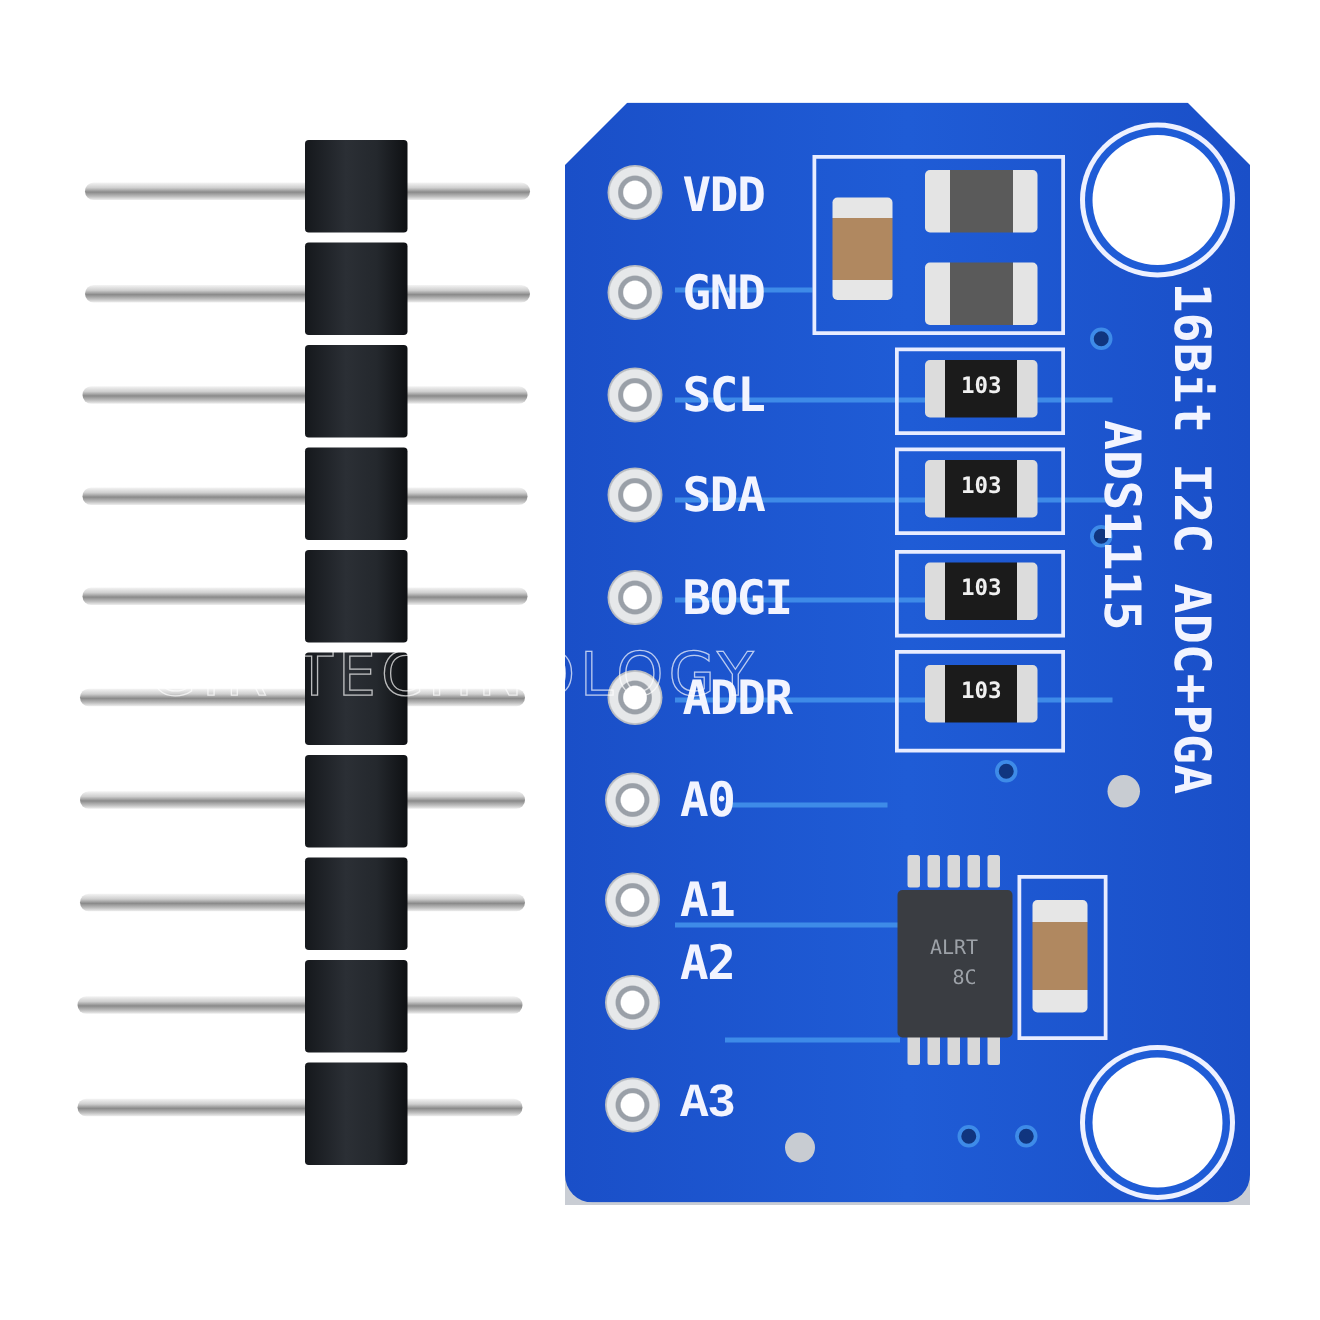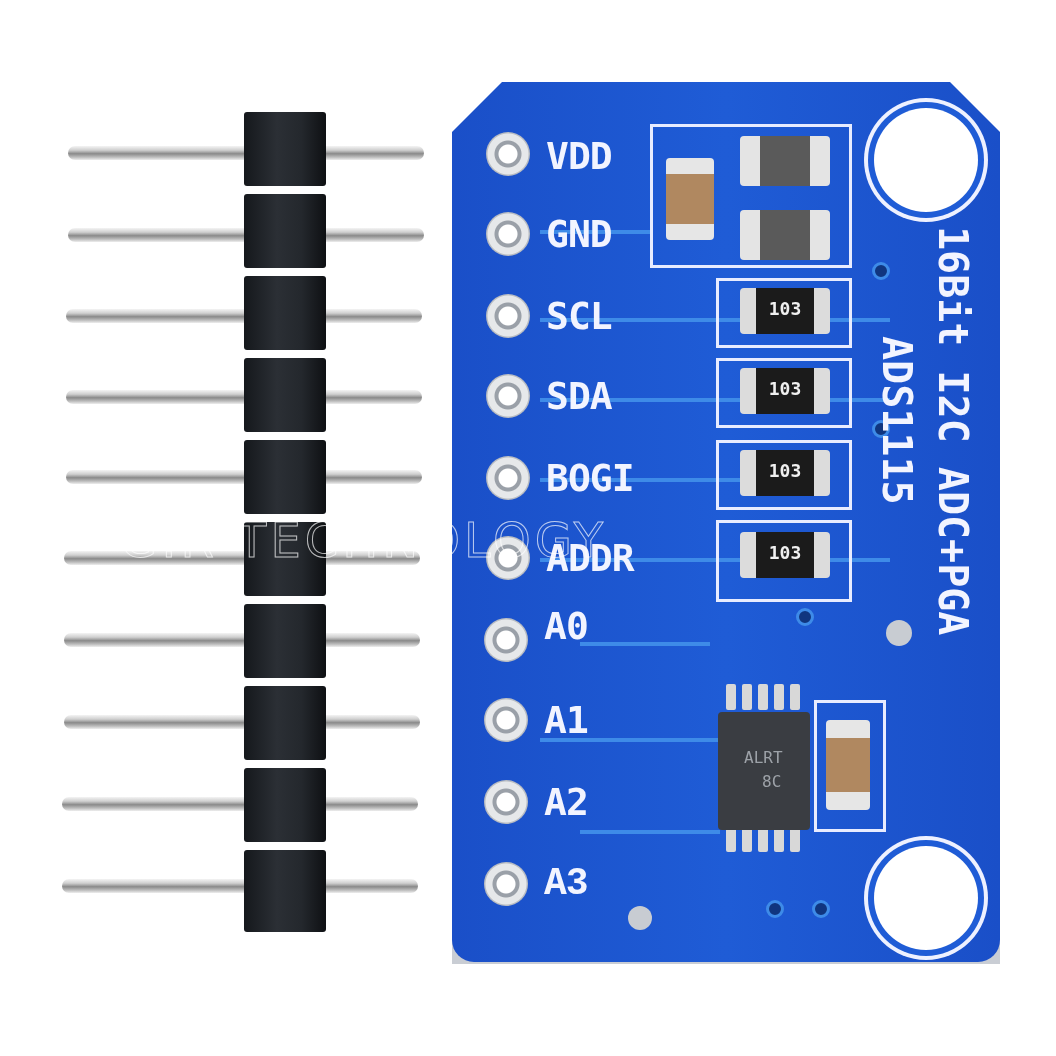--- a/index.html
+++ b/index.html
@@ -88,23 +88,23 @@
 <div class="hole" style="left:484px;top:698px;"></div>
 <div class="hole" style="left:484px;top:780px;"></div>
 <div class="hole" style="left:484px;top:862px;"></div>
 
 <div class="label" style="left:546px;top:134px;">VDD</div>
 <div class="label" style="left:546px;top:212px;">GND</div>
 <div class="label" style="left:546px;top:294px;">SCL</div>
 <div class="label" style="left:546px;top:374px;">SDA</div>
 <div class="label" style="left:546px;top:456px;">BOGI</div>
 <div class="label" style="left:546px;top:536px;">ADDR</div>
-<div class="label" style="left:544px;top:604px;">A0</div>
+<div class="label" style="left:544px;top:618px;">A0</div>
 <div class="label" style="left:544px;top:698px;">A1</div>
-<div class="label" style="left:544px;top:780px;">A2</div>
+<div class="label" style="left:544px;top:748px;">A2</div>
 <div class="label" style="left:544px;top:862px;font-family:Liberation Mono, monospace;">A3</div>
 
 <div class="silk" style="left:650px;top:124px;width:196px;height:138px;"></div>
 <div class="silk" style="left:716px;top:278px;width:130px;height:64px;"></div>
 <div class="silk" style="left:716px;top:358px;width:130px;height:64px;"></div>
 <div class="silk" style="left:716px;top:440px;width:130px;height:64px;"></div>
 <div class="silk" style="left:716px;top:520px;width:130px;height:76px;"></div>
 <div class="silk" style="left:814px;top:700px;width:66px;height:126px;"></div>
 
 <div class="cap" style="left:666px;top:158px;width:48px;height:82px;"></div>

